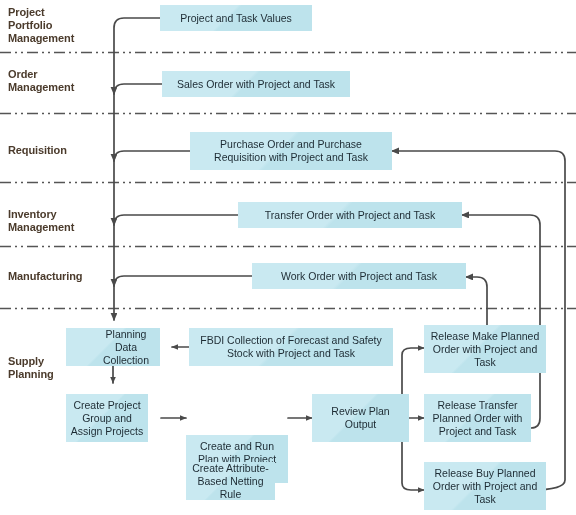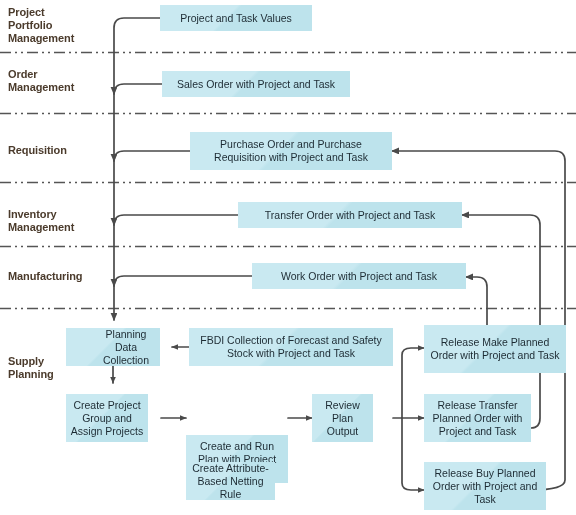--- a/index.html
+++ b/index.html
@@ -128,33 +128,33 @@
   </div>
 
   <div class="node" style="left:66px;  top:328px; width:94px;  height:38px;padding-left:30px;">
     <span>Planning Data Collection</span>
   </div>
 
   <div class="node" style="left:189px; top:328px; width:204px; height:38px;">
     <span>FBDI Collection of Forecast and Safety Stock with Project and Task</span>
   </div>
 
-  <div class="node" style="left:424px; top:325px; width:142px; height:48px;">
+  <div class="node" style="left:424px; top:325px; width:122px; height:48px;">
     <span>Release Make Planned Order with Project and Task</span>
   </div>
 
   <div class="node" style="left:66px;  top:394px; width:82px;  height:48px;justify-content:flex-end;">
     <span>Create Project Group and Assign Projects</span>
   </div>
 
   <div class="node" style="left:186px; top:394px; width:102px; height:48px;margin-top:41px;">
     <span>Create and Run Plan with Project Netting Rule</span>
   </div>
 
-  <div class="node" style="left:312px; top:394px; width:61px;  height:48px;">
+  <div class="node" style="left:312px; top:394px; width:97px;  height:48px;">
     <span>Review Plan Output</span>
   </div>
 
   <div class="node" style="left:424px; top:394px; width:107px; height:48px;">
     <span>Release Transfer Planned Order with Project and Task</span>
   </div>
 
   <div class="node" style="left:186px; top:462px; width:89px; height:38px;">
     <span>Create Attribute-Based Netting Rule</span>
   </div>

